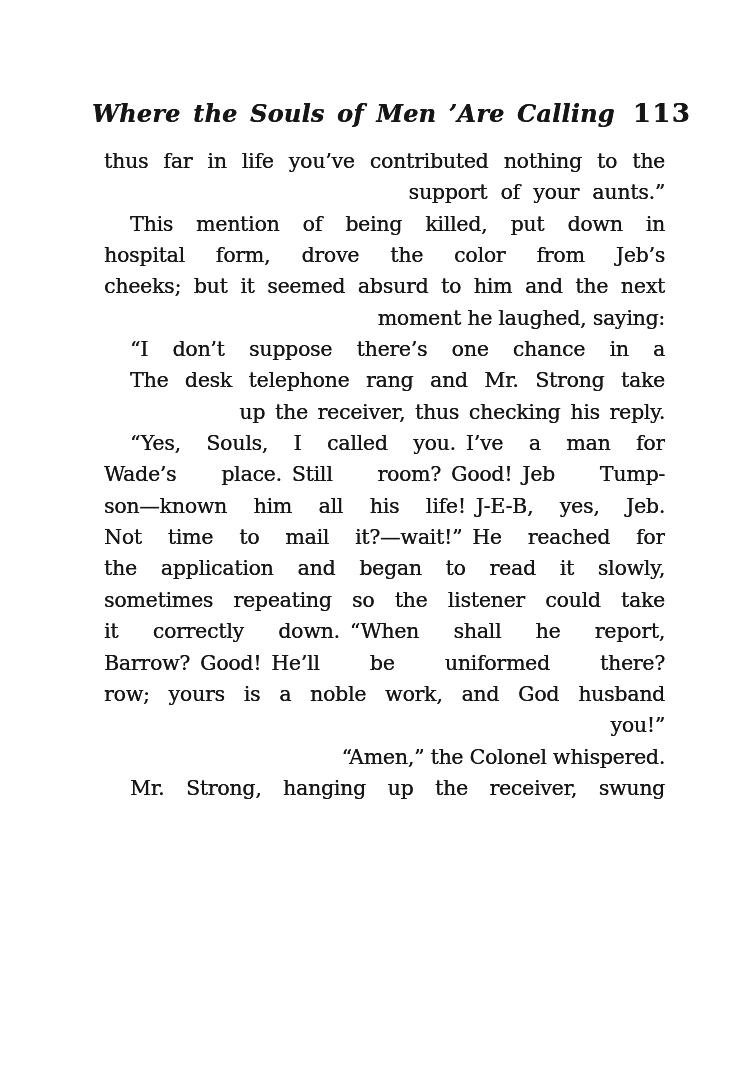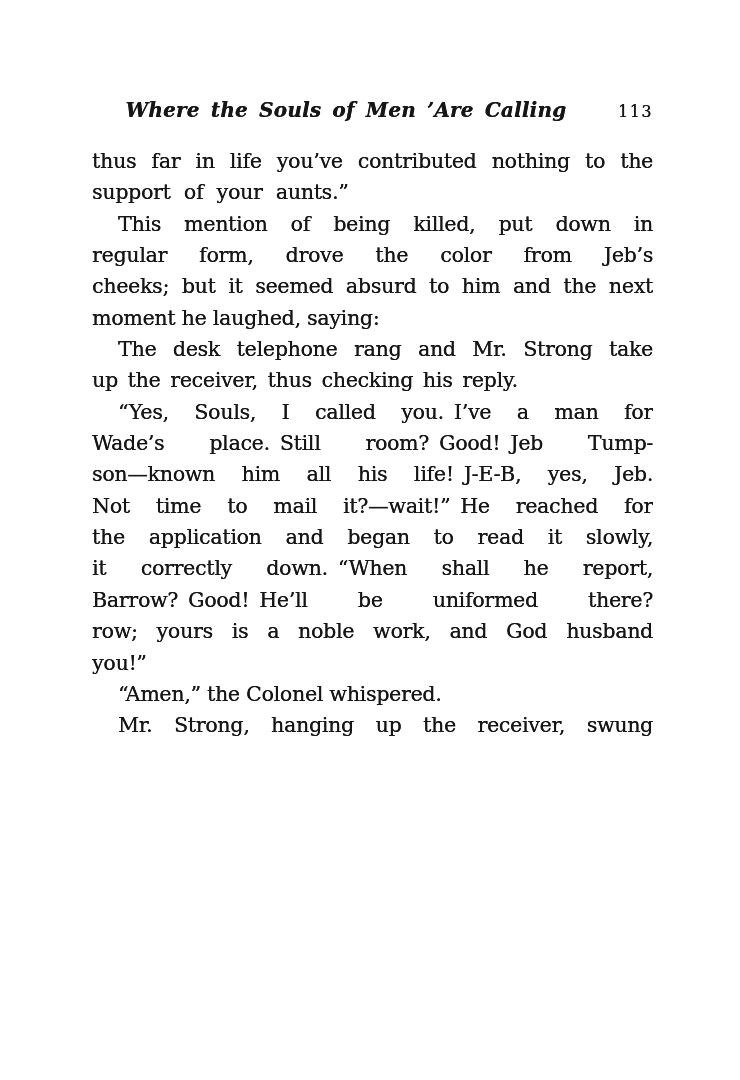--- a/index.html
+++ b/index.html
@@ -23,48 +23,49 @@
     top: 98px;
     width: 561px;
     display: flex;
     align-items: baseline;
   }
   .rh-title {
     flex: 1;
     text-align: center;
     font-style: italic;
     font-weight: 700;
-    font-size: 20px;
+    font-size: 24px;
     letter-spacing: 0.2px;
     word-spacing: 4px;
     white-space: nowrap;
     text-shadow: 0.2px 0 0 currentColor;
   }
   .rh-num {
-    font-weight: 400;
-    font-size: 16px;
+    font-weight: 700;
+    font-size: 26px;
     letter-spacing: 1.5px;
     margin-left: 18px;
     text-shadow: 0.2px 0 0 currentColor;
   }
   
   .body-block {
     position: absolute;
-    left: 92px;
+    left: 104px;
     top: 146px;
     width: 561px;
     font-size: 20.5px;
     letter-spacing: -0.25px;
     text-shadow: 0.25px 0 0 currentColor;
   }
   .bl {
     height: 31.35px;
     line-height: 31.35px;
     overflow: hidden;
     white-space: normal;
+    text-align: right;
   }
   
   .jst { text-align: justify; }
   .jst::after {
     content: "";
     display: inline-block;
     width: 100%;
     height: 0;
   }
   .ind { padding-left: 26px; }
@@ -78,30 +79,32 @@
 
   <div class="running-header">
     <div class="rh-title">Where the Souls of Men ’Are Calling</div>
     <div class="rh-num">113</div>
   </div>
 
   <div class="body-block">
     <div class="bl jst">thus far in life you’ve contributed nothing to the</div>
     <div class="bl wide">support of your aunts.”</div>
     <div class="bl jst ind">This mention of being killed, put down in</div>
-    <div class="bl jst">regular form, drove the color from Jeb’s</div>
+    <div class="bl jst">hospital form, drove the color from Jeb’s</div>
     <div class="bl jst">cheeks; but it seemed absurd to him and the next</div>
     <div class="bl">moment he laughed, saying:</div>
+    <div class="bl jst ind">“I don’t suppose there’s one chance in a</div>
     <div class="bl jst ind">The desk telephone rang and Mr. Strong take</div>
     <div class="bl wide-sm">up the receiver, thus checking his reply.</div>
     <div class="bl jst ind">“Yes, Souls, I called you. I’ve a man for</div>
     <div class="bl jst">Wade’s place. Still room? Good! Jeb Tump-</div>
     <div class="bl jst">son—known him all his life! J-E-B, yes, Jeb.</div>
     <div class="bl jst">Not time to mail it?—wait!” He reached for</div>
     <div class="bl jst">the application and began to read it slowly,</div>
+    <div class="bl jst">sometimes repeating so the listener could take</div>
     <div class="bl jst">it correctly down. “When shall he report,</div>
     <div class="bl jst">Barrow? Good! He’ll be uniformed there?</div>
     <div class="bl jst">row; yours is a noble work, and God husband</div>
     <div class="bl">you!”</div>
     <div class="bl ind">“Amen,” the Colonel whispered.</div>
     <div class="bl jst ind">Mr. Strong, hanging up the receiver, swung</div>
   </div>
 
 </div>
 

